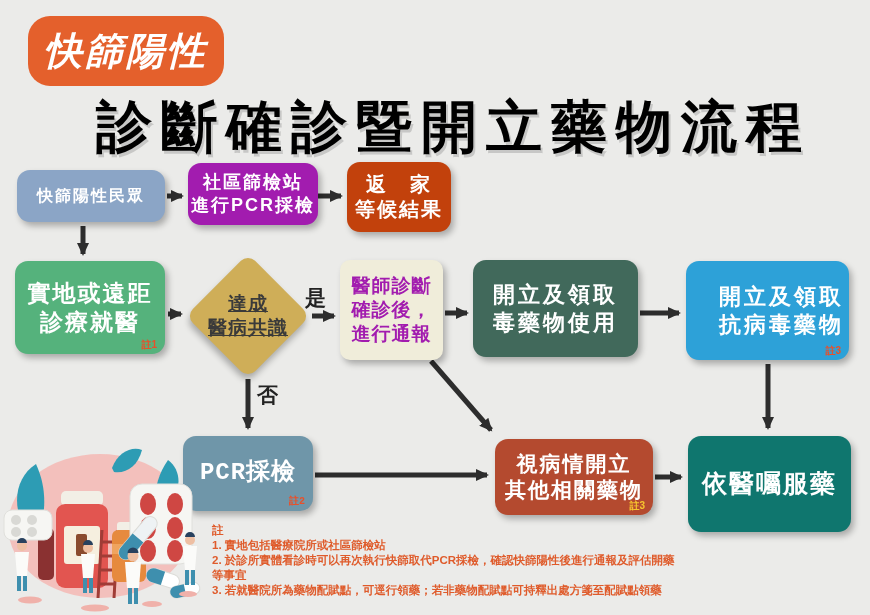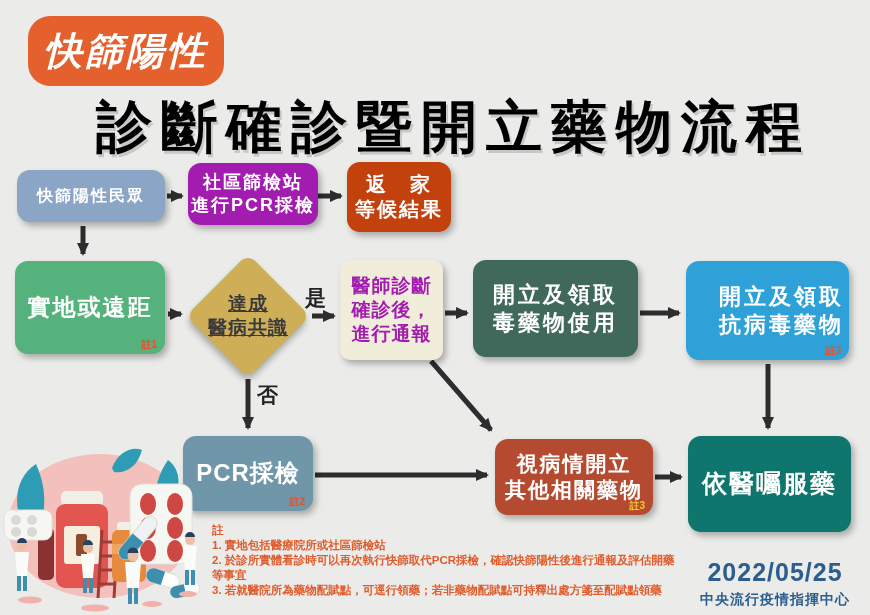--- a/index.html
+++ b/index.html
@@ -29,21 +29,21 @@
     box-shadow:3px 4px 6px rgba(0,0,0,0.28);box-sizing:border-box;
   }
   .node .ln{white-space:nowrap;}
   .box-a     {left:17px;  top:170px; width:148px; height:52px;  background:#8ba5c6; font-size:16px;}
   .box-b     {left:188px; top:163px; width:130px; height:62px;  background:#a21caf; font-size:18px;}
   .box-c     {left:347px; top:162px; width:104px; height:70px;  background:#c2410c; font-size:20px;text-align:center;}
   .box-green {left:15px;  top:261px; width:150px; height:93px;  background:#55b27c; font-size:23px;}
   .box-cream {left:340px; top:260px; width:103px; height:100px; background:#f0edda; color:#a21caf; font-size:19px; letter-spacing:1px; border-radius:10px;}
   .box-dgreen{left:473px; top:260px; width:165px; height:97px;  background:#41695b; font-size:22px; letter-spacing:3px;}
   .box-blue  {left:686px; top:261px; width:163px; height:99px;  background:#2da1d8; font-size:22px; letter-spacing:3px;padding-left:28px;}
-  .box-pcr   {left:183px; top:436px; width:130px; height:75px;  background:#6f96a9; font-size:24px; letter-spacing:1px;}
+  .box-pcr   {left:183px; top:436px; width:130px; height:75px;  background:#6f96a9; font-size:24px; letter-spacing:1px;font-family:Liberation Mono, monospace;}
   .box-red   {left:495px; top:439px; width:158px; height:76px;  background:#b44a2f; font-size:21px;}
   .box-olive {left:688px; top:436px; width:163px; height:96px;  background:#0f766e; font-size:25px;}
   .note-ref{
     position:absolute;right:8px;bottom:4px;
     font-size:10px;font-weight:bold;letter-spacing:0;line-height:1;
   }
   .note-ref.orange{color:#e8502a;}
   .note-ref.yellow{color:#f7c52e;}
   
   .diamond-wrap{position:absolute;left:204px;top:272px;width:88px;height:88px;}
@@ -120,20 +120,21 @@
     <div class="ln">社區篩檢站</div>
     <div class="ln">進行PCR採檢</div>
   </div>
   <div class="node box-c">
     <div class="ln">返　家</div>
     <div class="ln">等候結果</div>
   </div>
 
   <div class="node box-green">
     <div class="ln">實地或遠距</div>
+    <div class="ln">診療就醫</div>
     <span class="note-ref orange">註1</span>
   </div>
 
   <div class="diamond-wrap">
     <div class="diamond-shape"></div>
     <div class="diamond-text">
       <div class="ln">達成</div>
       <div class="ln">醫病共識</div>
     </div>
   </div>
@@ -168,24 +169,20 @@
     <div class="ln">依醫囑服藥</div>
   </div>
 
   <div class="notes">
     <div>註</div>
     <div>1. 實地包括醫療院所或社區篩檢站</div>
     <div>2. 於診所實體看診時可以再次執行快篩取代PCR採檢，確認快篩陽性後進行通報及評估開藥等事宜</div>
     <div>3. 若就醫院所為藥物配賦點，可逕行領藥；若非藥物配賦點可持釋出處方箋至配賦點領藥</div>
   </div>
 
-  <div class="footer">
-    <div class="date">2022/05/25</div>
-    <div class="org">中央流行疫情指揮中心</div>
-  </div>
 
   <svg class="illus" width="205" height="177" viewBox="0 0 205 177">
     <ellipse cx="100" cy="88" rx="92" ry="72" fill="#f5b9b4" opacity="0.85"></ellipse>
     <g fill="#2d9cb4">
       <path d="M30,98 C10,72 14,40 36,26 C48,52 46,80 36,100 Z"></path>
       <path d="M160,80 C182,58 184,34 168,22 C154,42 152,66 158,82 Z"></path>
       <path d="M112,30 C118,14 132,8 142,12 C138,28 126,36 114,34 Z"></path>
     </g>
     <g>
       <rect x="43" y="78" width="6" height="14" fill="#8a3131"></rect>

